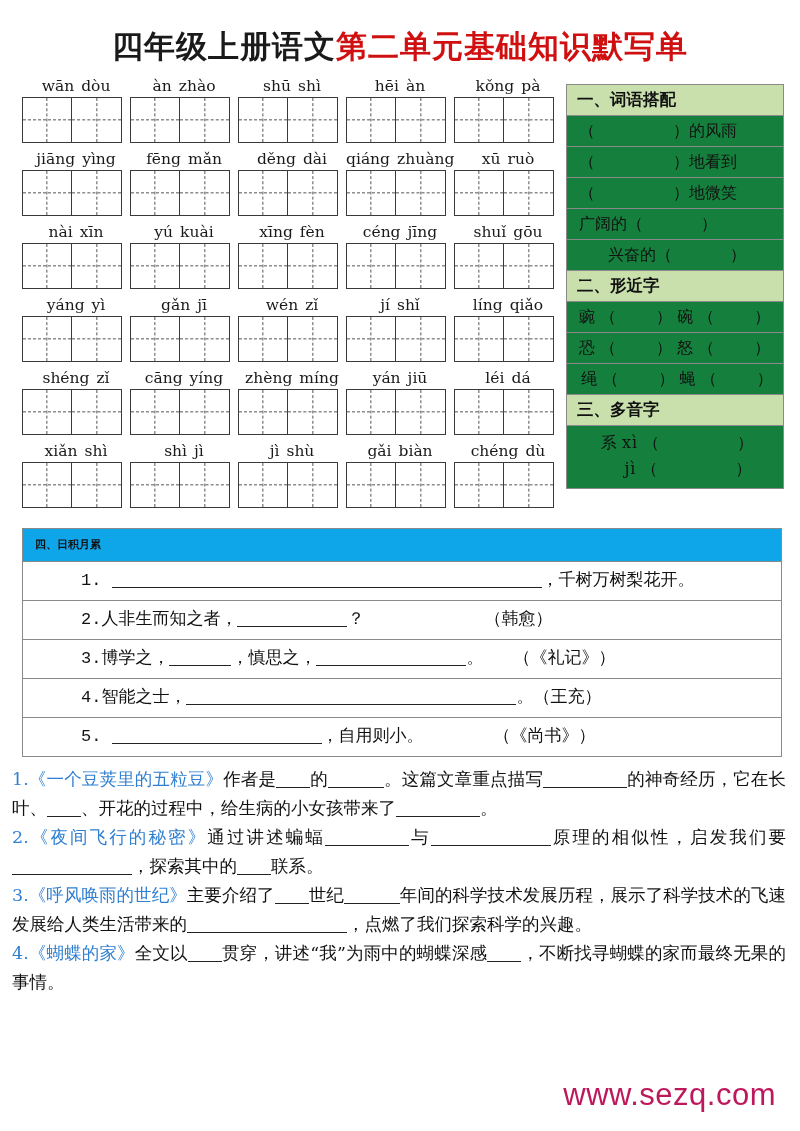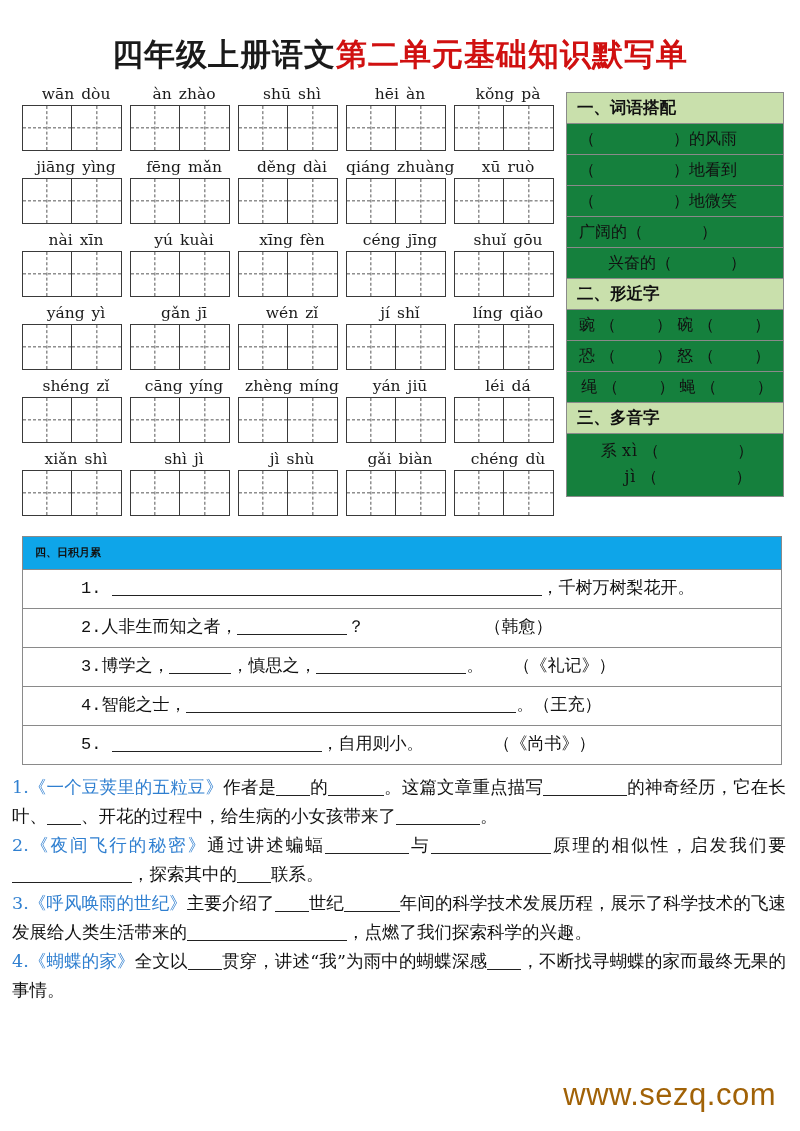--- a/index.html
+++ b/index.html
@@ -14,21 +14,21 @@
   }
 
   .page { position: relative; width: 800px; height: 1131px; }
 
   
   .title {
     text-align: center;
     font-size: 31px;
     font-weight: bold;
     letter-spacing: 1px;
-    padding-top: 34px;
+    padding-top: 26px;
     white-space: nowrap;
     font-family: "DejaVu Serif", "Liberation Serif", serif;
   }
   .title .black { color: #1a1a1a; }
   .title .red { color: #d01010; }
 
   
   .main-cols {
     display: flex;
     align-items: flex-start;
@@ -186,21 +186,21 @@
   .ul-l  { display:inline-block; border-bottom: 1.6px solid #222; width: 120px; height: 16px; vertical-align: -3px; }
   .ul-xl { display:inline-block; border-bottom: 1.6px solid #222; width: 160px; height: 16px; vertical-align: -3px; }
 
   
   .watermark {
     position: absolute;
     right: 24px;
     bottom: 18px;
     font-family: "Liberation Sans", "DejaVu Sans", sans-serif;
     font-size: 31px;
-    color: #a16207;
+    color: #be185d;
     letter-spacing: 0.5px;
   }
 </style>
 </head>
 <body>
 
 <div class="page">
 
   <div class="title">
     <span class="black">四年级上册语文</span><span class="red">第二单元基础知识默写单</span>

